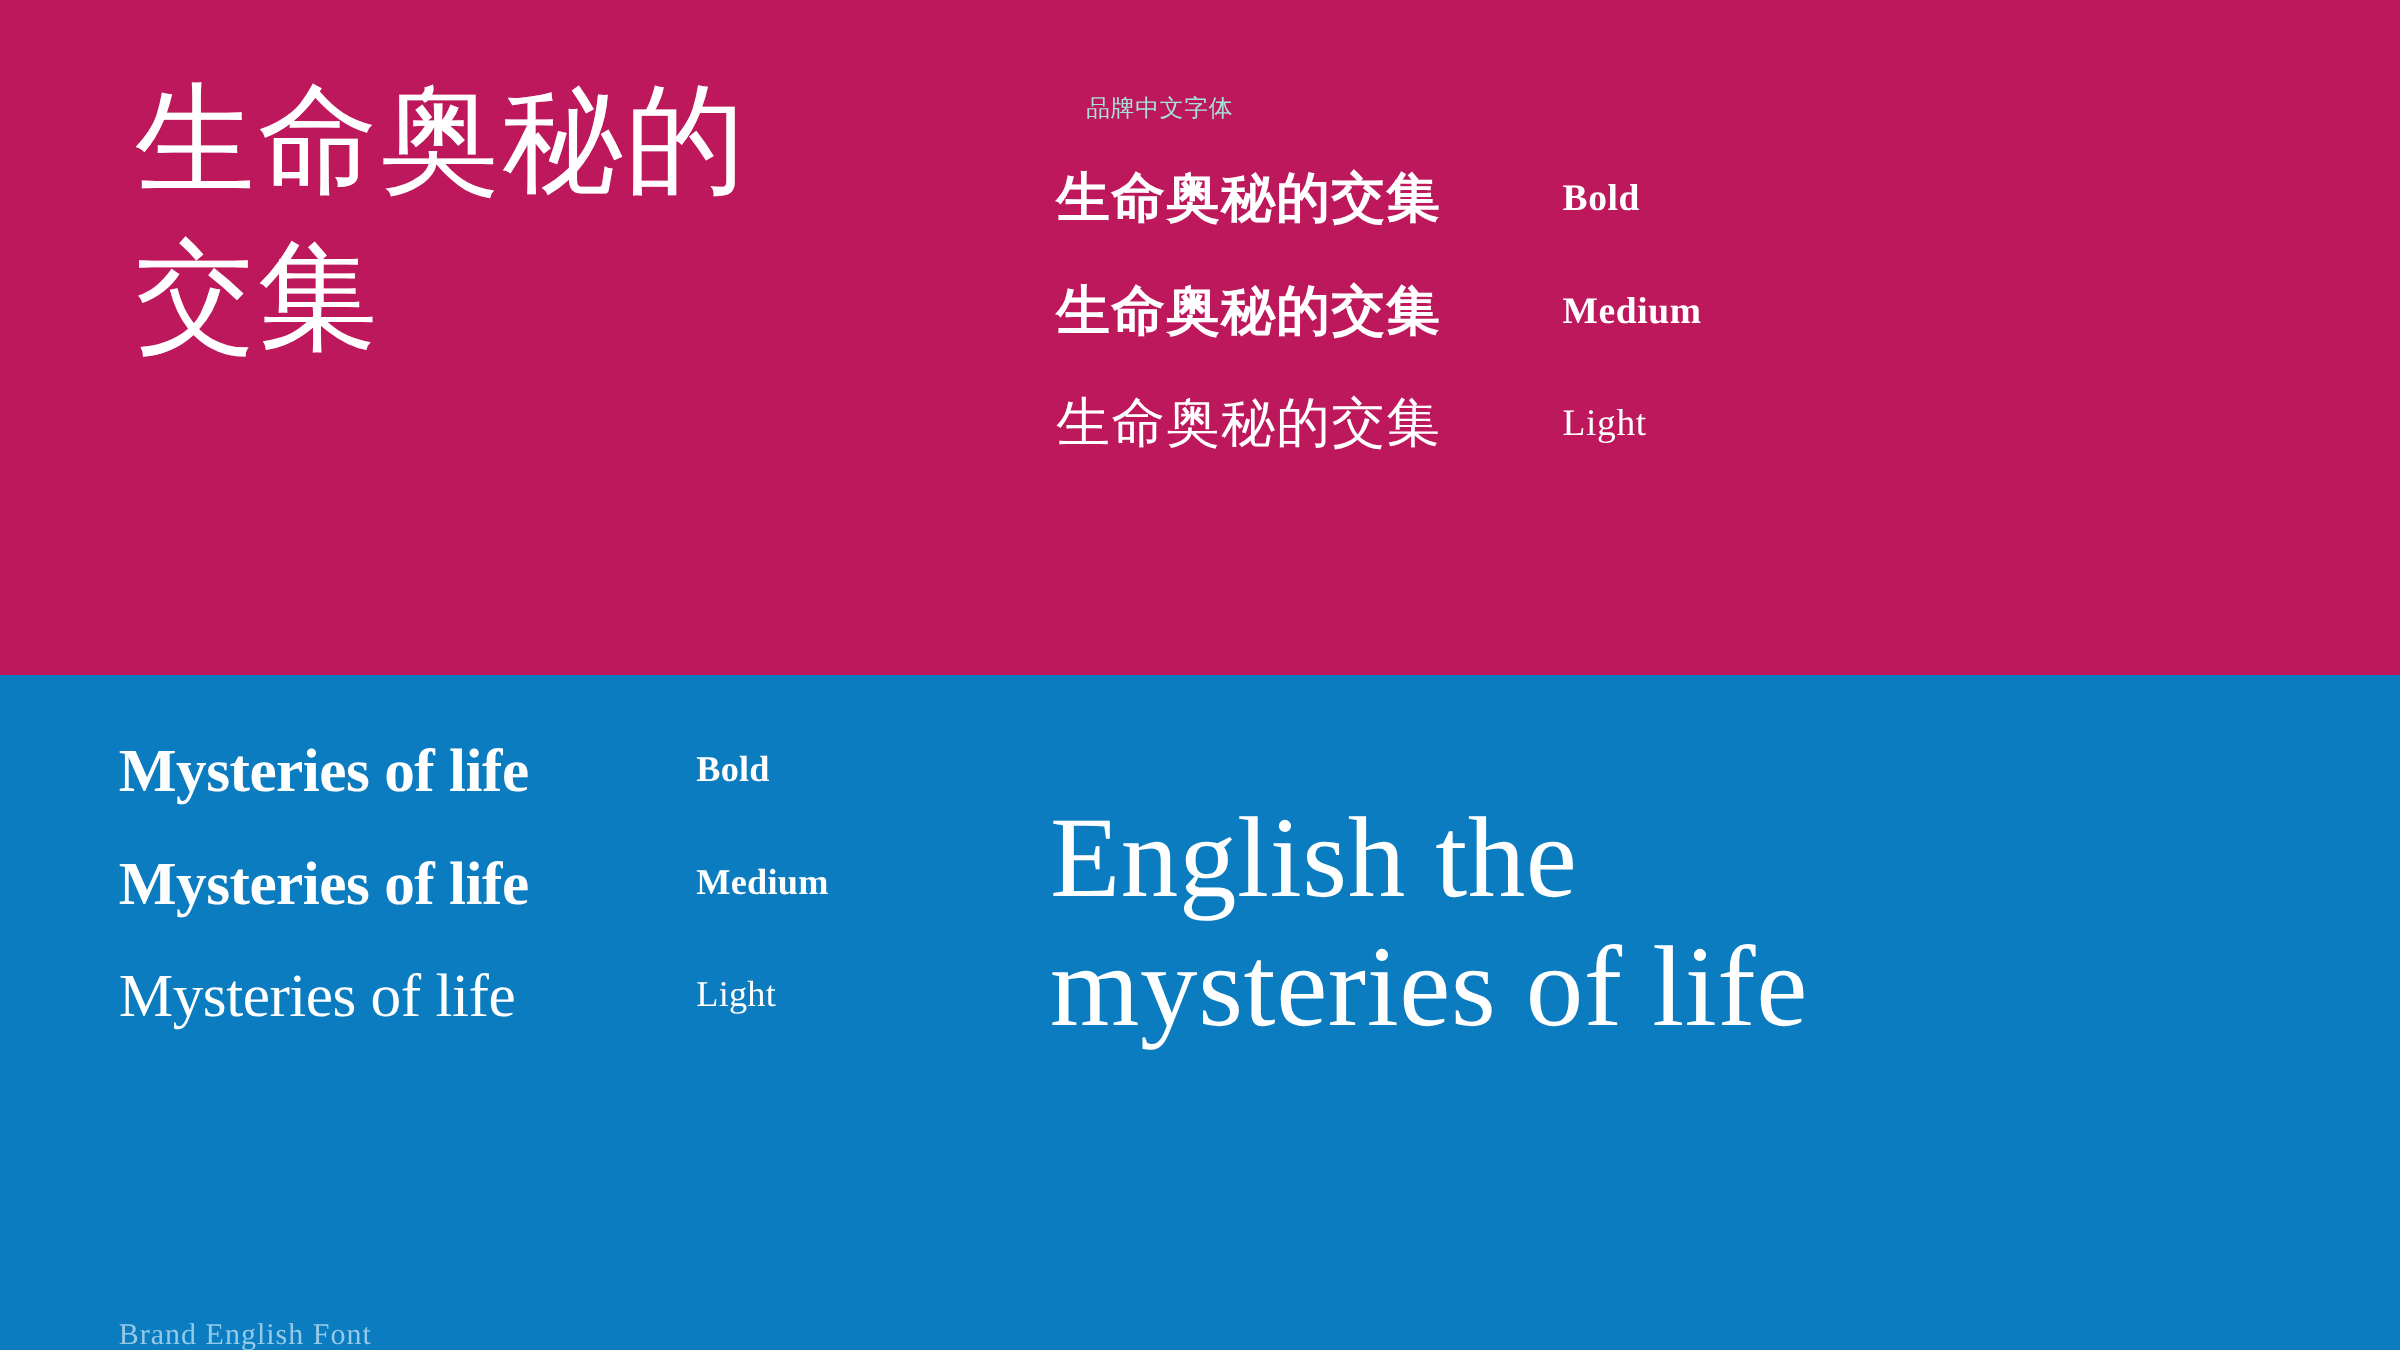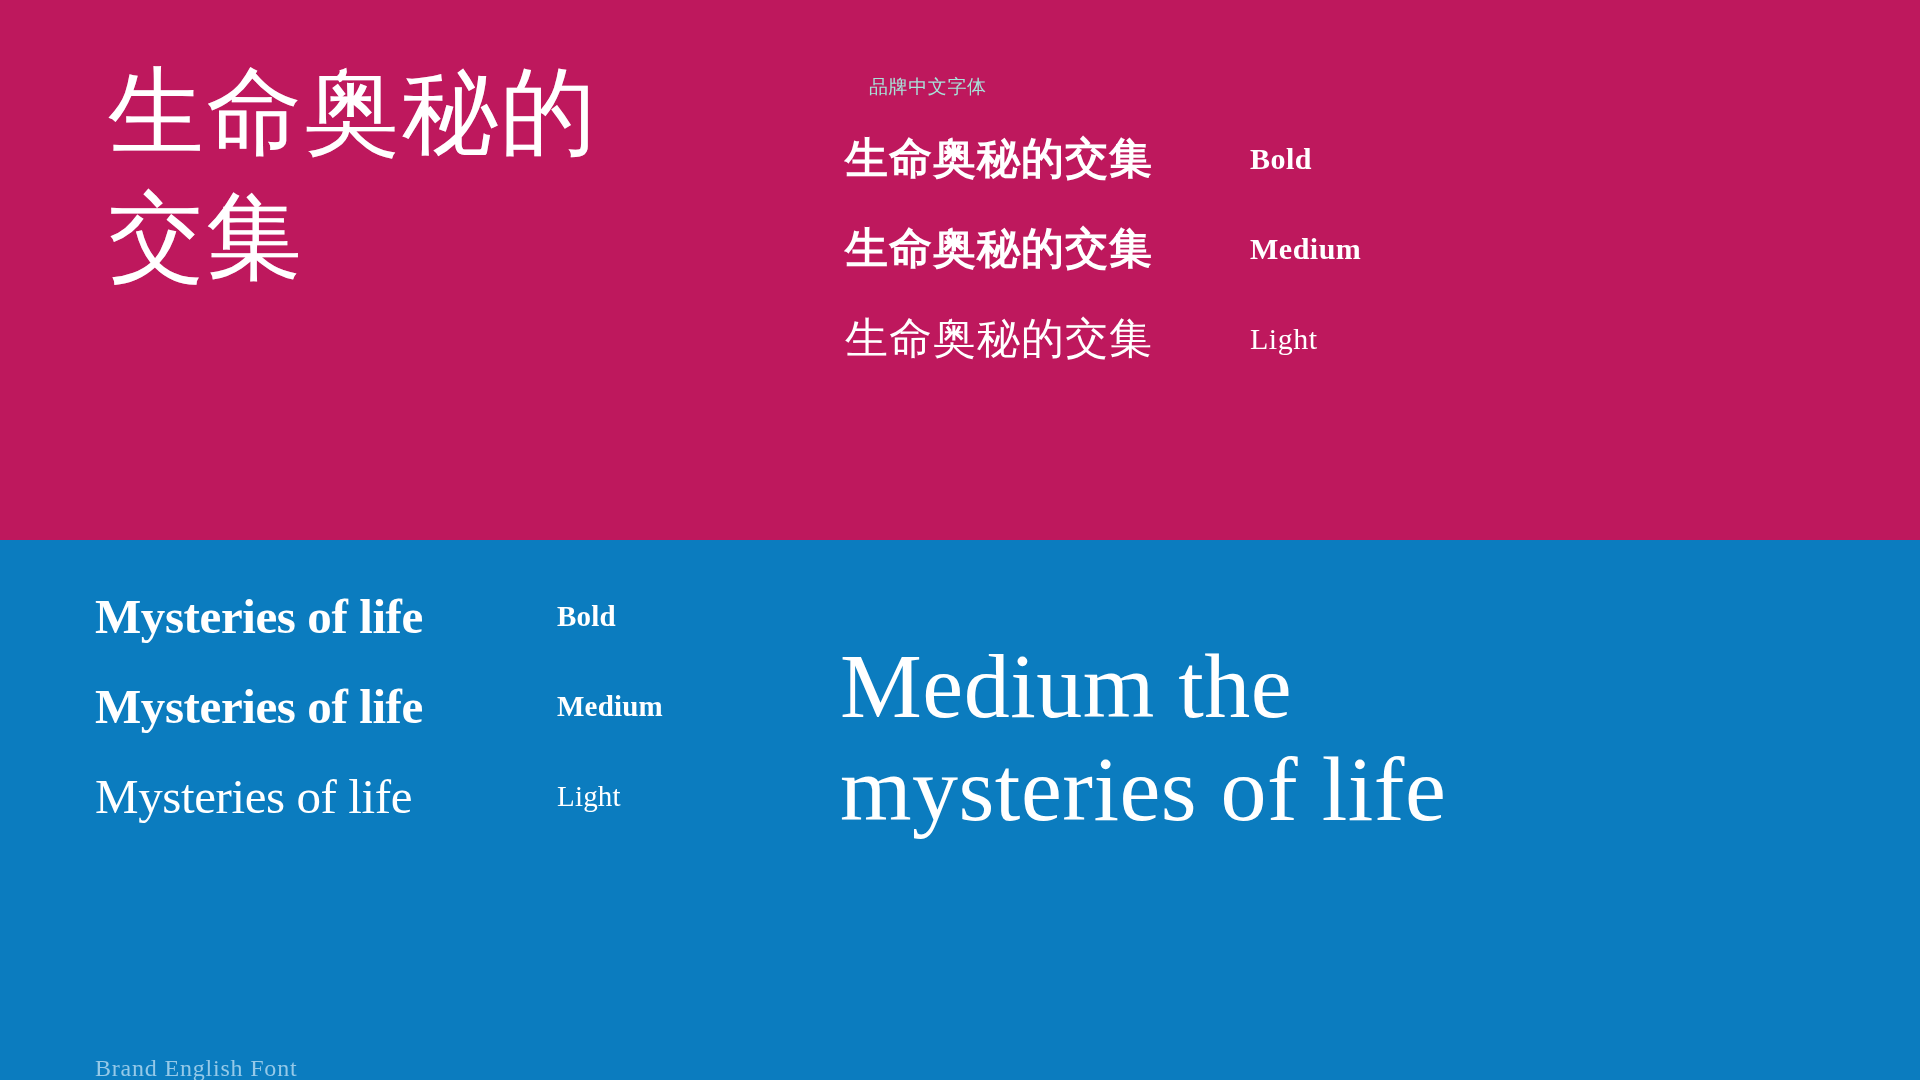--- a/index.html
+++ b/index.html
@@ -201,18 +201,18 @@
         <span class="en spec-weight">Medium</span>
       </div>
 
       <div class="spec-row r2">
         <span class="en spec-sample">Mysteries of life</span>
         <span class="en spec-weight">Light</span>
       </div>
 
     </div>
 
-    <div class="en en-display">Medium the
+    <div class="en en-display">English the
 mysteries of life</div>
 
   </section>
 
 </div>
 
 </body></html>

